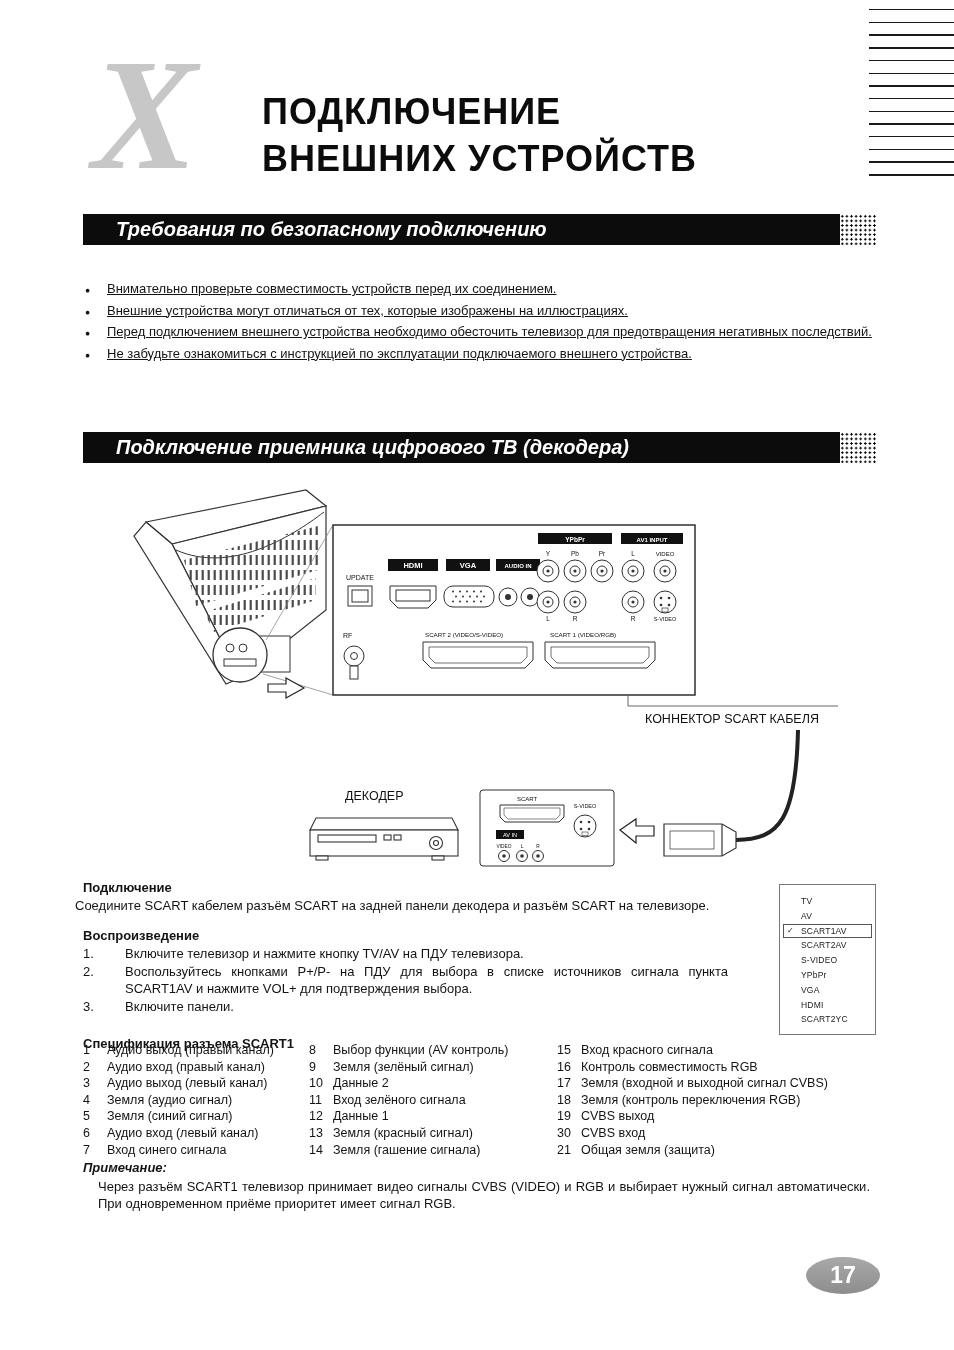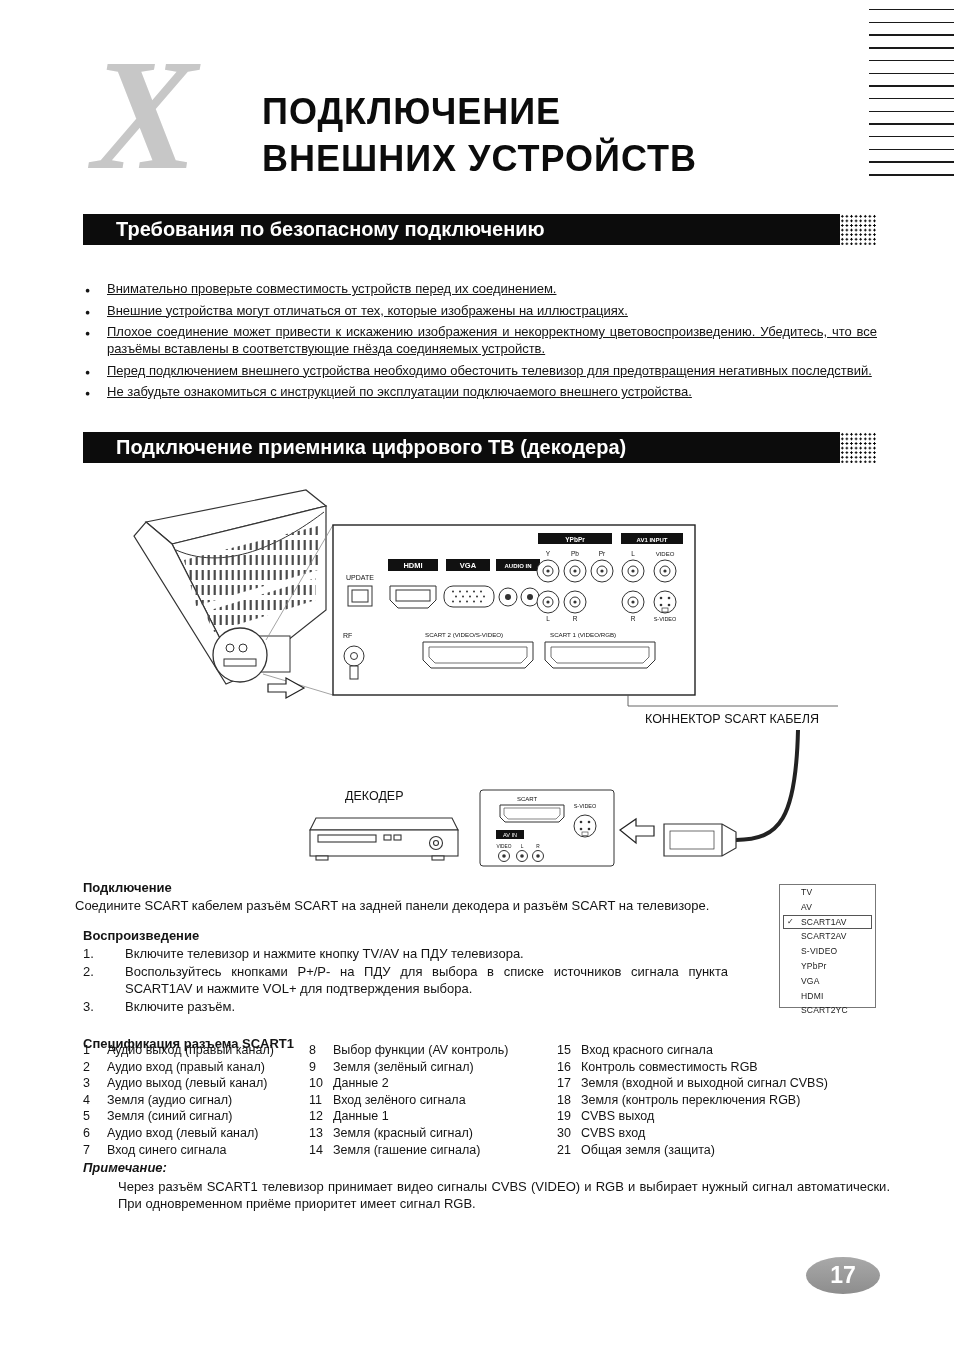--- a/index.html
+++ b/index.html
@@ -11,21 +11,21 @@
   
   .stripes { position:absolute; right:0; top:9px; width:85px; height:178px;
     background:repeating-linear-gradient(to bottom, #1a1a1a 0 1.4px, transparent 1.4px 12.7px); }
   
   .chapter-x { position:absolute; left:92px; top:40px; font-family:"Liberation Serif", serif;
     font-style:italic; font-weight:bold; font-size:158px; line-height:150px; color:#c7c7c7; }
   .title { position:absolute; left:262px; top:88px; font-size:36px; font-weight:bold;
     line-height:47px; letter-spacing:1px; color:#0c0c0c; }
   
   .banner { position:absolute; left:83px; width:757px; height:31px; background:#0c0c0c;
-    color:#fff; font-weight:bold; font-size:20px; line-height:31px;
+    color:#fff; font-style:italic; font-weight:bold; font-size:20px; line-height:31px;
     padding-left:33px; }
   .banner .halftone { position:absolute; left:100%; top:0; width:37px; height:31px;
     background-image:radial-gradient(circle, #000 1.1px, transparent 1.25px);
     background-size:4.6px 4.6px; }
   .banner1 { top:214px; }
   .banner2 { top:432px; }
   
   .bullets { position:absolute; left:84px; top:280px; width:793px; list-style:none;text-decoration:underline; }
   .bullets li { position:relative; padding-left:23px; margin-bottom:4.5px; font-size:13px;
     line-height:17px; text-align:justify; }
@@ -39,38 +39,38 @@
   .body-text { position:absolute; left:75px; font-size:13px; line-height:17px; }
   .connection-h { top:880px; }
   .connection-b { top:897px; width:700px; }
   .playback-h { top:928px; }
   .steps { position:absolute; left:83px; top:945px; width:645px; }
   .step { display:flex; font-size:13px; line-height:17px; margin-bottom:1px; }
   .step .num { width:22px; flex:none; }
   .step .txt { text-align:justify;margin-left:20px; }
   .spec-h { top:1036px; }
   
-  .menu-box { position:absolute; left:779px; top:884px; width:97px; height:124px;
-    border:1px solid #777; background:#fff; }
+  .menu-box { position:absolute; left:779px; top:884px; width:97px; height:151px;
+    border:1px solid #777; padding-top:9px; background:#fff; }
   .menu-item { position:relative; height:14.8px; line-height:14.8px; padding-left:21px;
     font-size:8.5px; letter-spacing:.2px; color:#1a1a1a; }
   .menu-item .check { position:absolute; left:7px; top:0; font-size:8px; }
   .menu-item.selected::after { content:""; position:absolute; left:3px; right:3px; top:0;
     bottom:0; border:1px solid #555; }
   
   .spec-col { position:absolute; top:1042px; font-size:12.5px; line-height:16.6px; }
   .col1 { left:83px;  width:218px; }
   .col2 { left:309px; width:242px; }
   .col3 { left:557px; width:322px; }
   .spec-row { display:flex; }
   .spec-row .num { width:24px; flex:none; }
   
   .note-h { position:absolute; left:83px; top:1160px; font-size:13px; font-weight:bold;
     font-style:italic; }
-  .note-b { position:absolute; left:118px; top:1178px; width:772px; font-size:13px;
+  .note-b { position:absolute; left:98px; top:1178px; width:772px; font-size:13px;
     line-height:17px; text-align:justify; }
   
   .page-num { position:absolute; left:806px; top:1257px; width:74px; height:37px;
     border-radius:50%; background:linear-gradient(#a9a9a9, #8d8d8d); color:#fff;
     font-size:23px; font-weight:bold; display:flex; align-items:center; justify-content:center; }
 </style>
 </head>
 <body>
 
 <div class="page">
@@ -81,21 +81,20 @@
   <h1 class="title"><span>ПОДКЛЮЧЕНИЕ</span><br><span>ВНЕШНИХ УСТРОЙСТВ</span></h1>
 
   <div class="banner banner1">
     <span>Требования по безопасному подключению</span>
     <span class="halftone"></span>
   </div>
 
   <ul class="bullets">
     <li>Внимательно проверьте совместимость устройств перед их соединением.</li>
     <li>Внешние устройства могут отличаться от тех, которые изображены на иллюстрациях.</li>
-    <li>Плохое соединение может привести к искажению изображения и некорректному цветовоспроизведению. Убедитесь, что все разъёмы вставлены в соответствующие гнёзда соединяемых устройств.</li>
     <li>Перед подключением внешнего устройства необходимо обесточить телевизор для предотвращения негативных последствий.</li>
     <li>Не забудьте ознакомиться с инструкцией по эксплуатации подключаемого внешнего устройства.</li>
   </ul>
 
   <div class="banner banner2">
     <span>Подключение приемника цифрового ТВ (декодера)</span>
     <span class="halftone"></span>
   </div>
 
   <svg class="diagram" viewBox="0 0 800 400">
@@ -299,21 +298,21 @@
     <div class="step">
       <span class="num">1.</span>
       <span class="txt">Включите телевизор и нажмите кнопку TV/AV на ПДУ телевизора.</span>
     </div>
     <div class="step">
       <span class="num">2.</span>
       <span class="txt">Воспользуйтесь кнопками P+/P- на ПДУ для выбора в списке источников сигнала пункта SCART1AV и нажмите VOL+ для подтверждения выбора.</span>
     </div>
     <div class="step">
       <span class="num">3.</span>
-      <span class="txt">Включите разъём.</span>
+      <span class="txt">Включите панели.</span>
     </div>
   </div>
 
   <div class="menu-box">
     <div class="menu-item">TV</div>
     <div class="menu-item">AV</div>
     <div class="menu-item selected">
       <span class="check">✓</span>
       <span>SCART1AV</span>
     </div>

